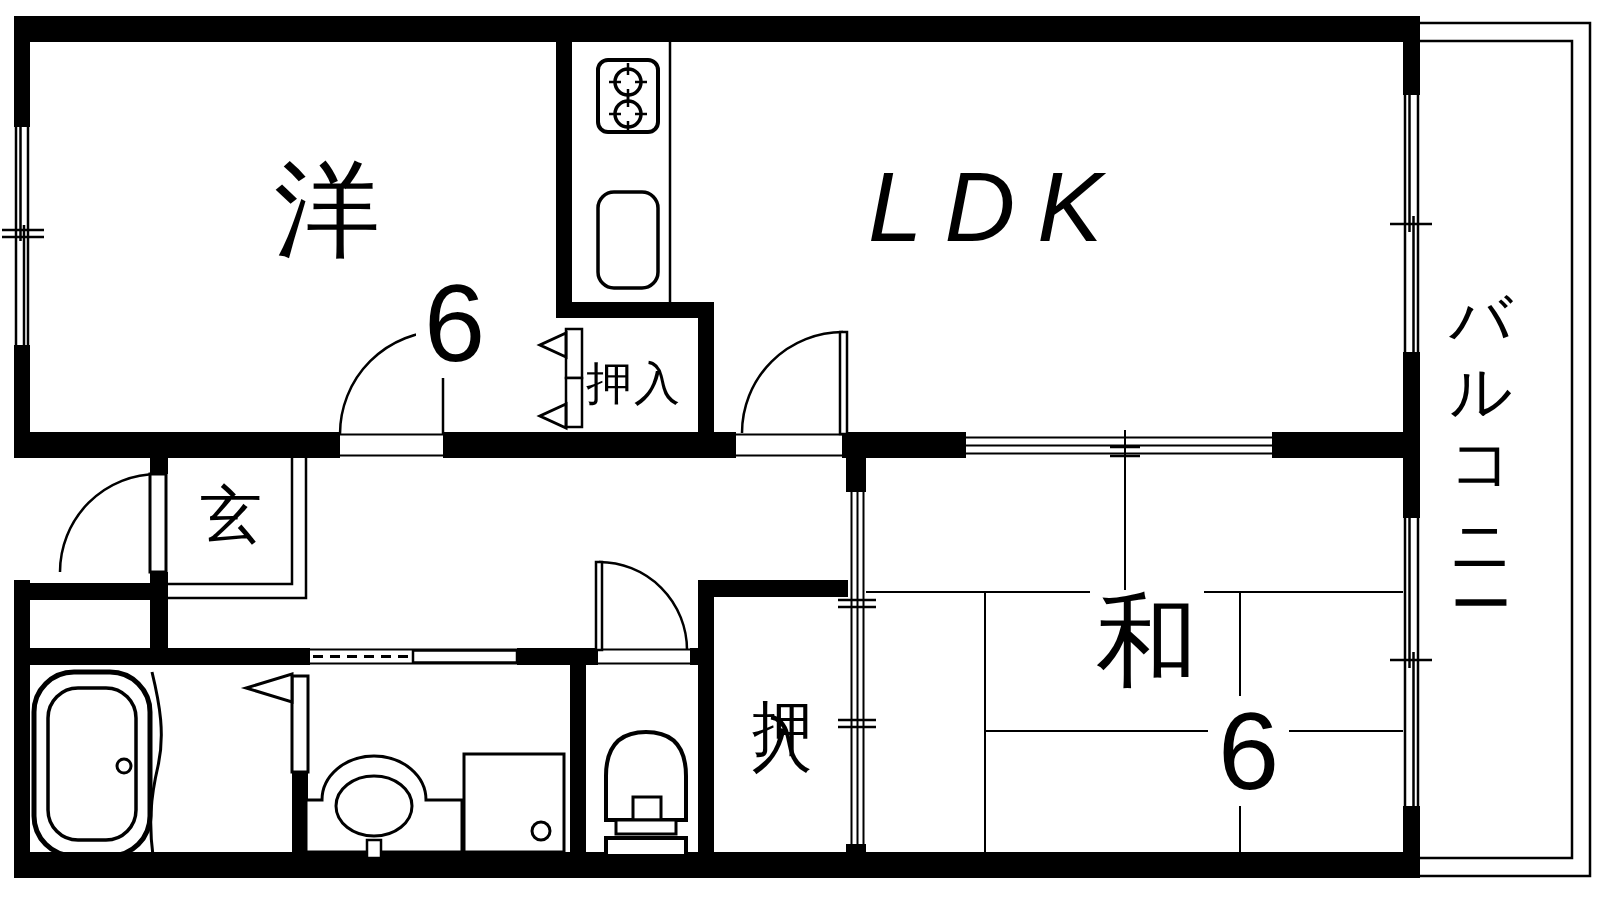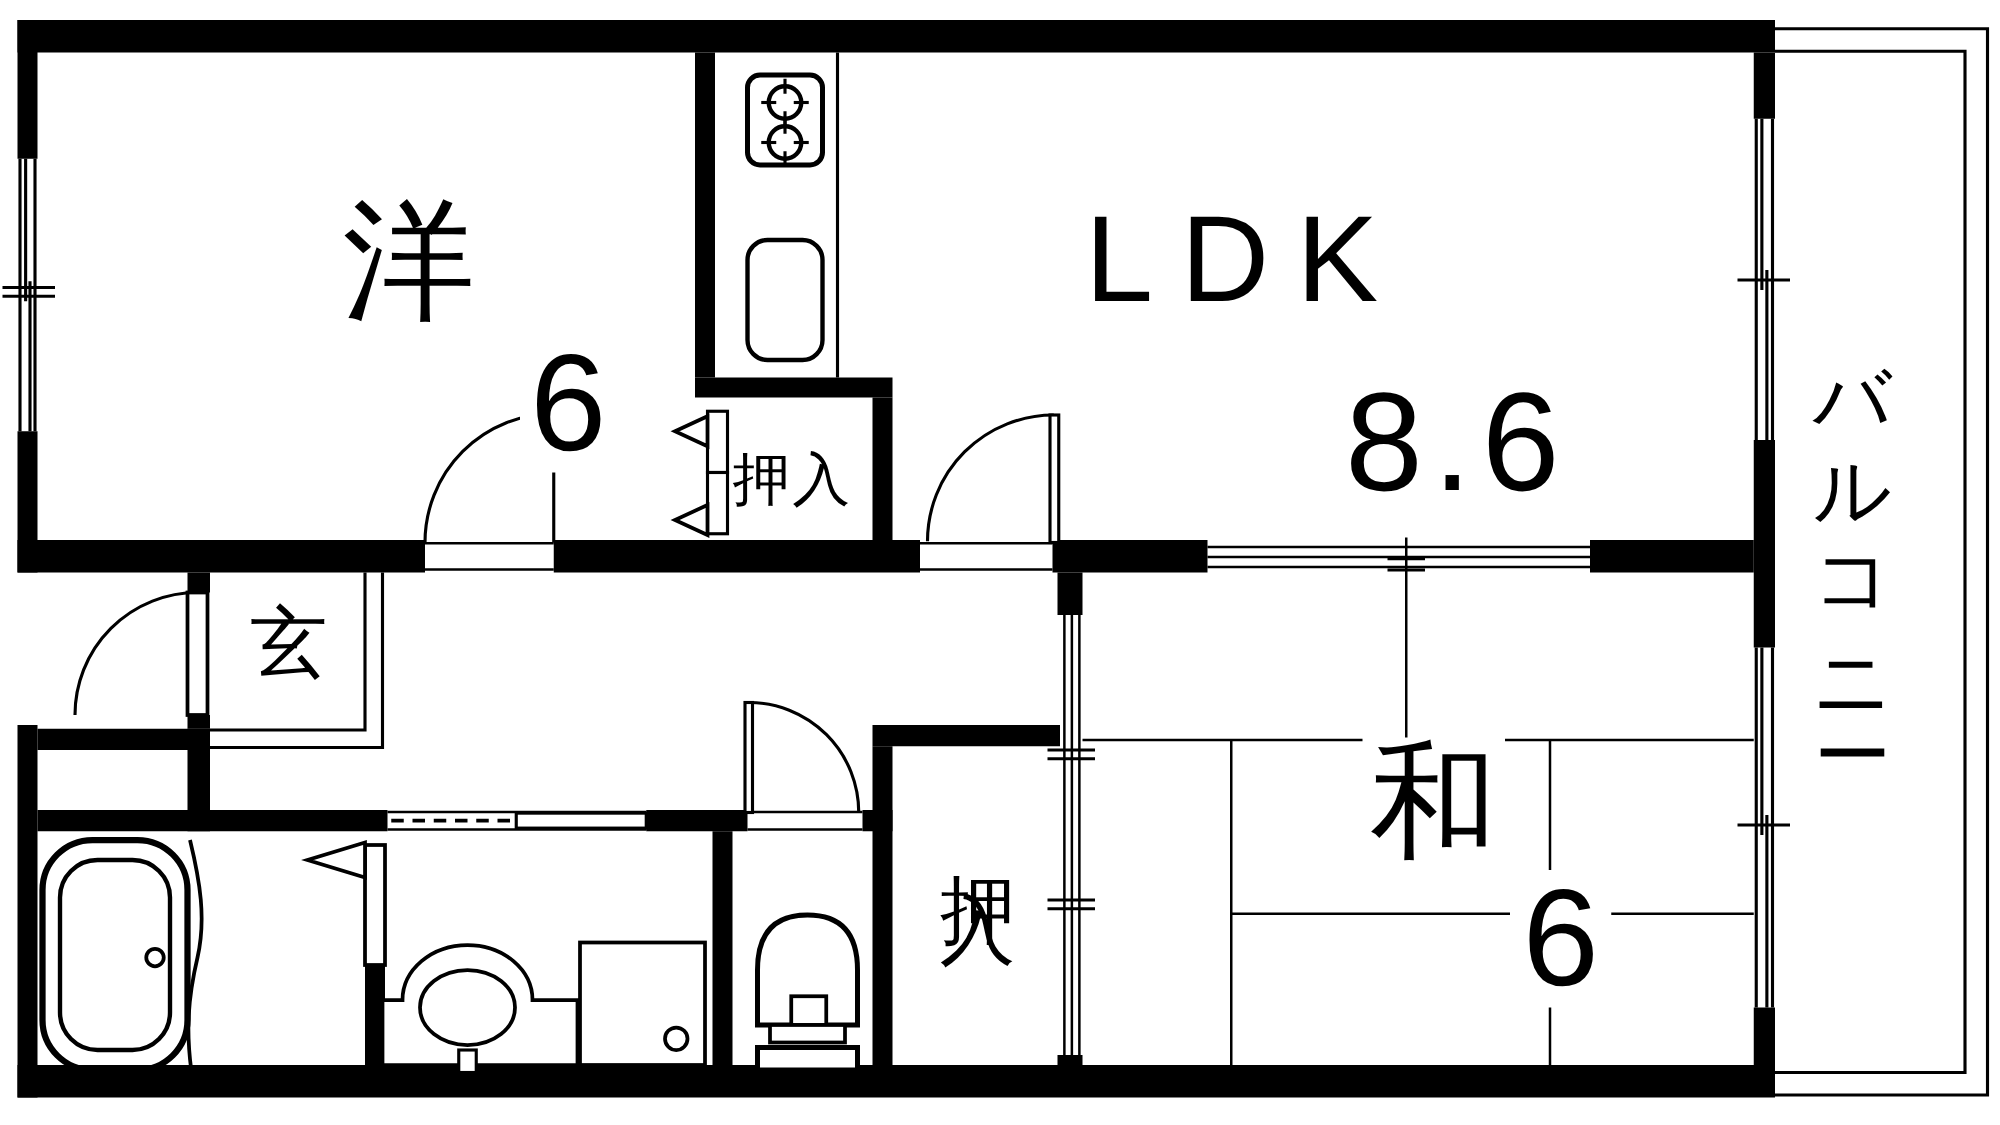--- a/index.html
+++ b/index.html
@@ -7,21 +7,21 @@
     position:relative;width:1600px;height:900px;background:#ffffff;
     font-family:"Liberation Sans","DejaVu Sans",sans-serif;color:#000;
     overflow:hidden;
   }
   #plan-svg{position:absolute;left:0;top:0;width:1600px;height:900px;}
   .lbl{position:absolute;line-height:1;white-space:nowrap;color:#000;}
   .bgw{background:#ffffff;}
   .vert{writing-mode:vertical-rl;text-orientation:mixed;}
   .western-label{left:274px;top:156px;font-size:106px;font-weight:500;}
   .western-size{left:416px;top:268px;font-size:110px;padding:0 8px;}
-  .ldk-label{left:868px;top:158px;font-size:98px;letter-spacing:22px;}
+  .ldk-label{left:868px;top:158px;font-size:98px;letter-spacing:22px;font-style:italic;}
   .ldk-size{left:1076px;top:298px;font-size:112px;letter-spacing:8px;}
   .japanese-label{left:1090px;top:590px;font-size:102px;padding:0 6px;}
   .japanese-size{left:1208px;top:696px;font-size:110px;padding:0 10px;}
   .entrance-label{left:200px;top:484px;font-size:62px;}
   .closet-upper-label{left:568px;top:360px;width:132px;text-align:center;font-size:46px;letter-spacing:2px;}
   .closet-lower-label{left:752px;top:652px;font-size:60px;letter-spacing:12px;}
   .balcony-label{left:1450px;top:250px;font-size:62px;letter-spacing:10px;}
 </style>
 </head>
 <body>
@@ -197,21 +197,20 @@
     <rect x="616" y="820" width="60" height="14" fill="#fff" stroke-width="3"></rect>
     <rect x="606" y="838" width="80" height="18" fill="#fff" stroke-width="4"></rect>
   </g>
 
 </svg>
 
   <div class="lbl western-label">洋</div>
   <div class="lbl western-size bgw">6</div>
 
   <div class="lbl ldk-label">LDK</div>
-  <div class="lbl ldk-size">8.6</div>
 
   <div class="lbl japanese-label bgw">和</div>
   <div class="lbl japanese-size bgw">6</div>
 
   <div class="lbl entrance-label">玄</div>
 
   <div class="lbl closet-upper-label">押入</div>
   <div class="lbl closet-lower-label vert">押入</div>
 
   <div class="lbl balcony-label vert">バルコニー</div>

